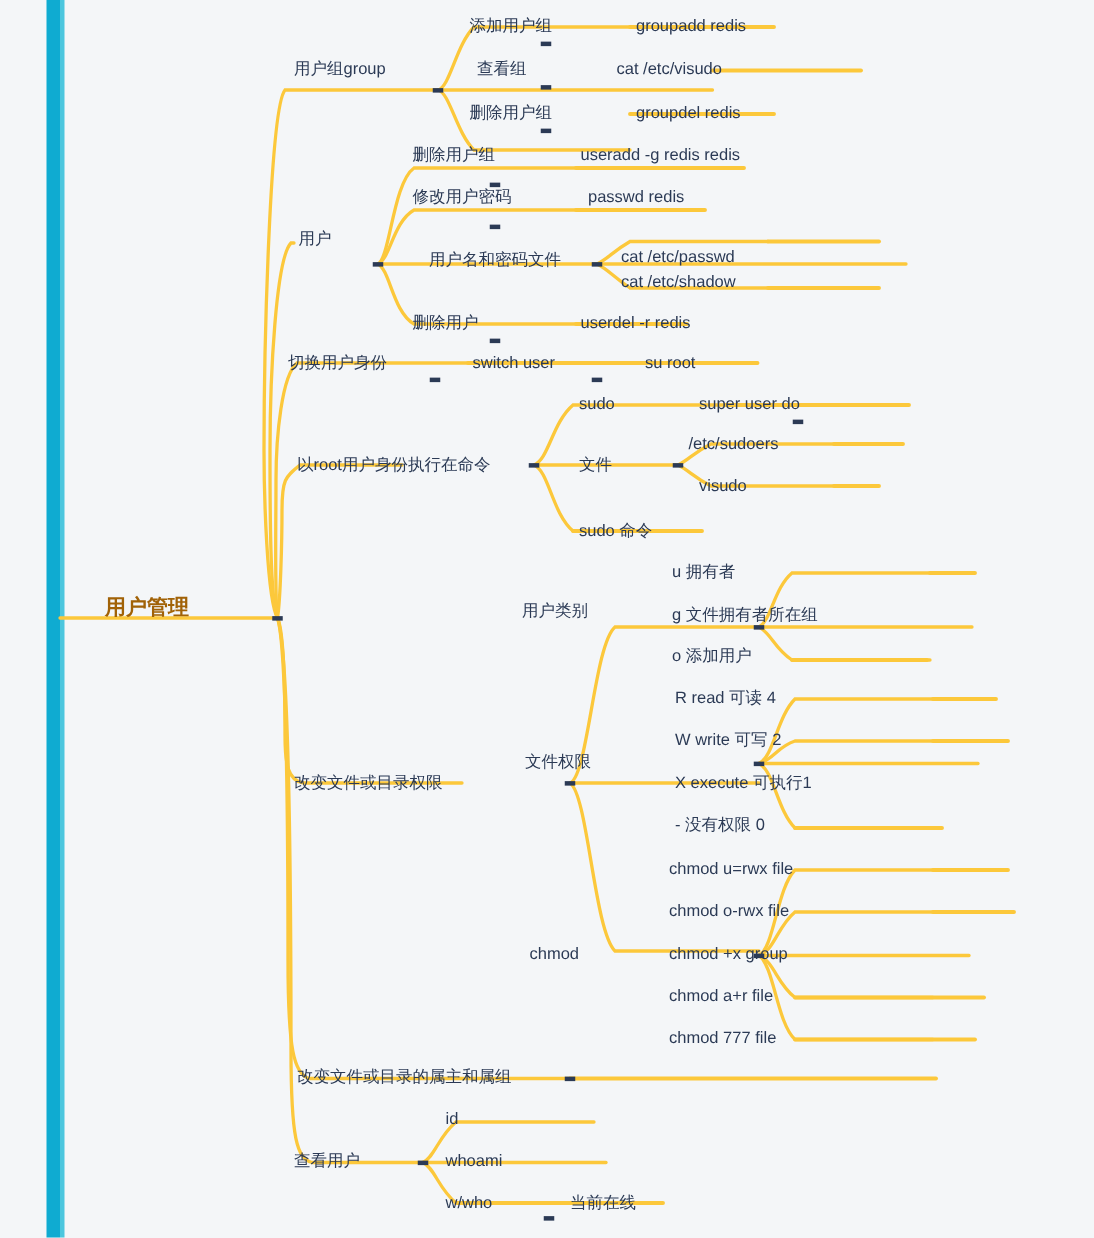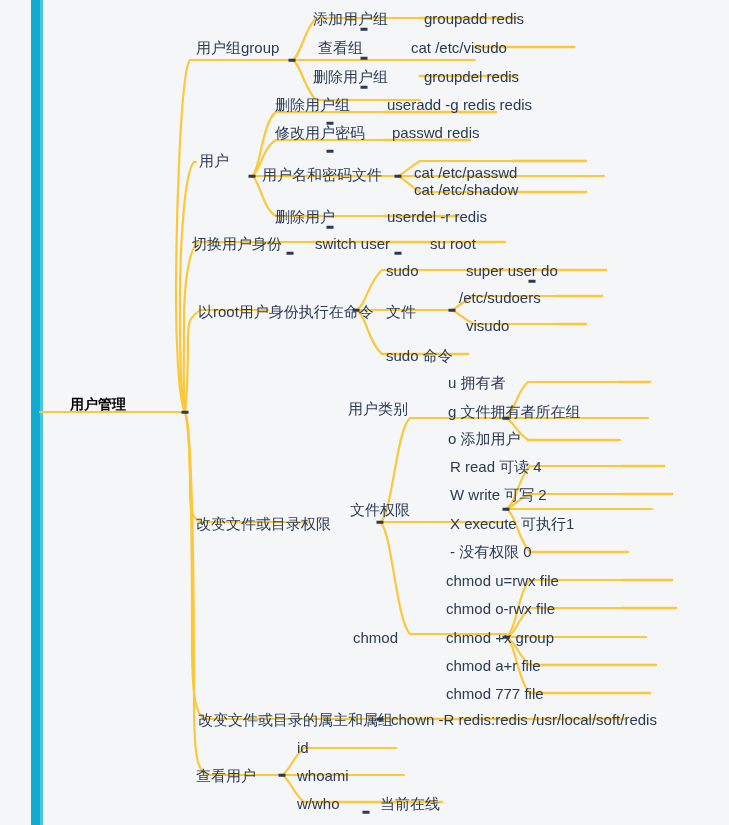--- a/index.html
+++ b/index.html
@@ -17,27 +17,27 @@
   #edge-bar-accent{
     position:absolute;left:40px;top:0;width:3px;height:825px;
     background:#4cc6de;
   }
   svg#links{position:absolute;left:0;top:0;width:729px;height:825px;}
   svg#links path{fill:none;stroke:#fcc83b;stroke-width:2.2;stroke-linecap:round;}
   svg#links path.thick{stroke-width:2.6;}
   .node{
     position:absolute;
     color:#2b3a55;
-    font-size:15px;
+    font-size:11px;
     line-height:1;
     white-space:nowrap;
     transform:translateY(-50%);
   }
   .node.root{
-    font-weight:bold;font-size:14px;color:#000000;
+    font-weight:bold;font-size:14px;color:#a16207;
   }
   .tick{position:absolute;width:7px;height:2.5px;background:#2b3a55;transform:translate(-50%,-50%);}
 </style>
 </head>
 <body>
 
 <div id="stage">
 
   <div id="edge-bar"></div>
   <div id="edge-bar-accent"></div>
@@ -156,21 +156,21 @@
   <div class="node" style="left:318px;top:47px">查看组</div>
   <div class="node" style="left:411px;top:47px">cat /etc/visudo</div>
   <div class="node" style="left:313px;top:76px">删除用户组</div>
   <div class="node" style="left:424px;top:76px">groupdel redis</div>
 
   <div class="node" style="left:199px;top:160px">用户</div>
   <div class="node" style="left:275px;top:104px">删除用户组</div>
   <div class="node" style="left:387px;top:104px">useradd -g redis redis</div>
   <div class="node" style="left:275px;top:132px">修改用户密码</div>
   <div class="node" style="left:392px;top:132px">passwd redis</div>
-  <div class="node" style="left:262px;top:174px">用户名和密码文件</div>
+  <div class="node" style="left:286px;top:174px">用户名和密码文件</div>
   <div class="node" style="left:414px;top:172px">cat /etc/passwd</div>
   <div class="node" style="left:414px;top:189px">cat /etc/shadow</div>
   <div class="node" style="left:275px;top:216px">删除用户</div>
   <div class="node" style="left:387px;top:216px">userdel -r redis</div>
 
   <div class="node" style="left:192px;top:243px">切换用户身份</div>
   <div class="node" style="left:315px;top:243px">switch user</div>
   <div class="node" style="left:430px;top:243px">su root</div>
 
   <div class="node" style="left:198px;top:311px">以root用户身份执行在命令</div>
@@ -195,21 +195,20 @@
   <div class="node" style="left:450px;top:551px">- 没有权限 0</div>
 
   <div class="node" style="left:353px;top:637px">chmod</div>
   <div class="node" style="left:446px;top:580px">chmod u=rwx file</div>
   <div class="node" style="left:446px;top:608px">chmod o-rwx file</div>
   <div class="node" style="left:446px;top:637px">chmod +x group</div>
   <div class="node" style="left:446px;top:665px">chmod a+r file</div>
   <div class="node" style="left:446px;top:693px">chmod 777 file</div>
 
   <div class="node" style="left:198px;top:719px">改变文件或目录的属主和属组</div>
-  <div class="node" style="left:391px;top:719px">chown -R redis:redis /usr/local/soft/redis</div>
 
   <div class="node" style="left:196px;top:775px">查看用户</div>
   <div class="node" style="left:297px;top:747px">id</div>
   <div class="node" style="left:297px;top:775px">whoami</div>
   <div class="node" style="left:297px;top:803px">w/who</div>
   <div class="node" style="left:380px;top:803px">当前在线</div>
 
 </div>
 
 </body></html>

